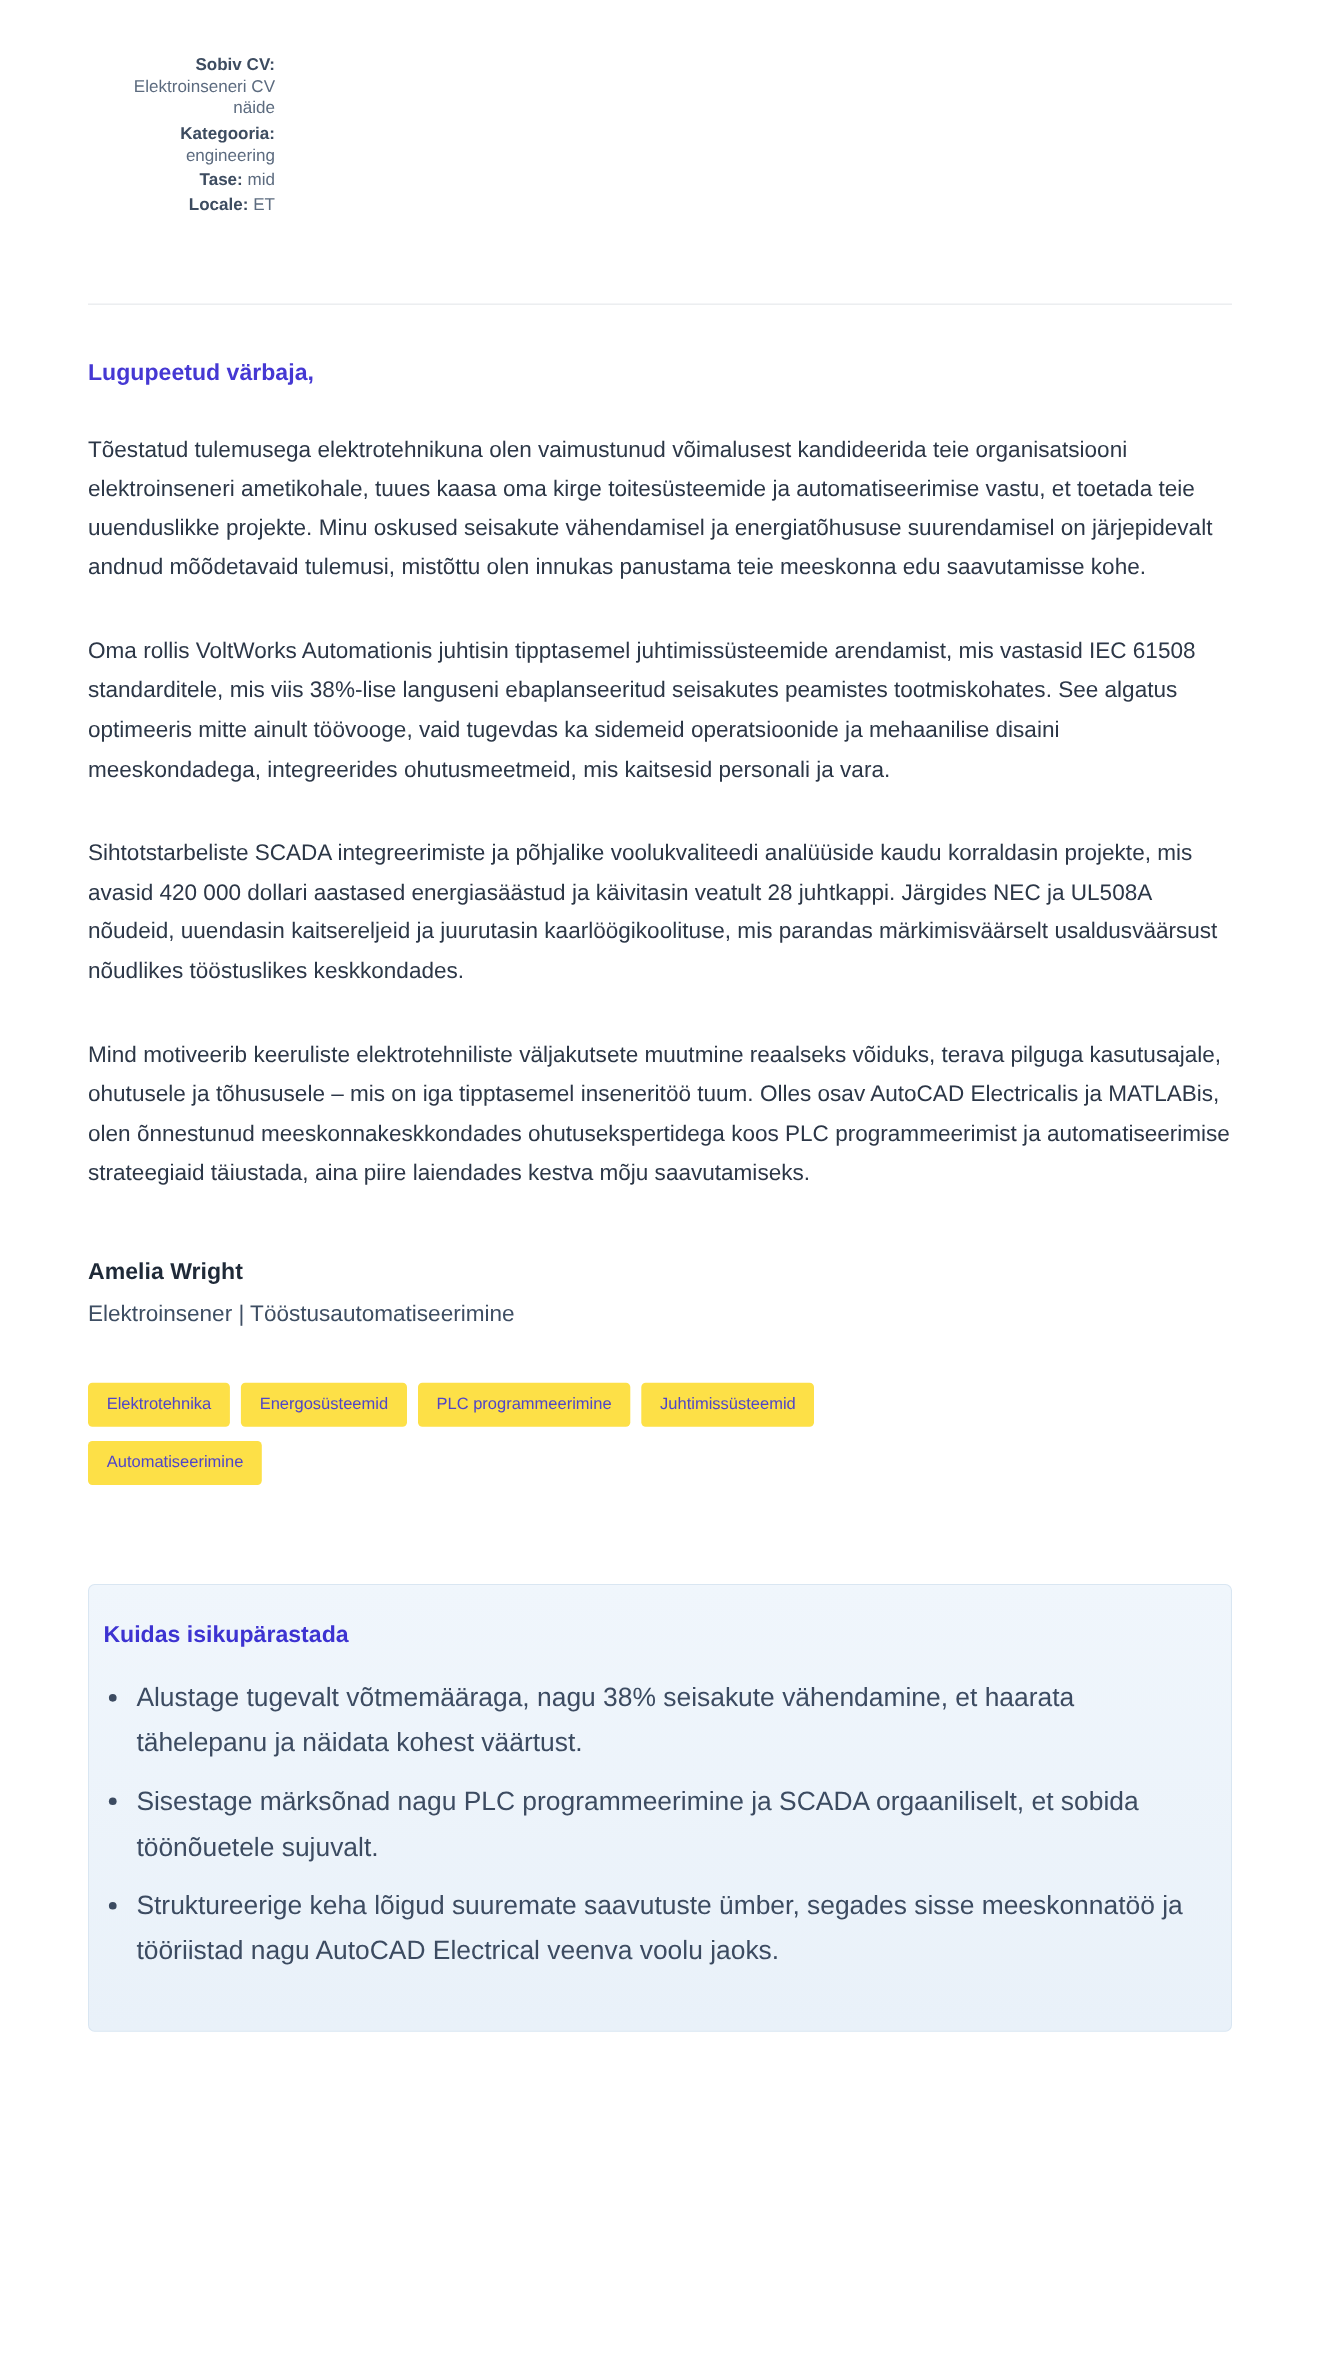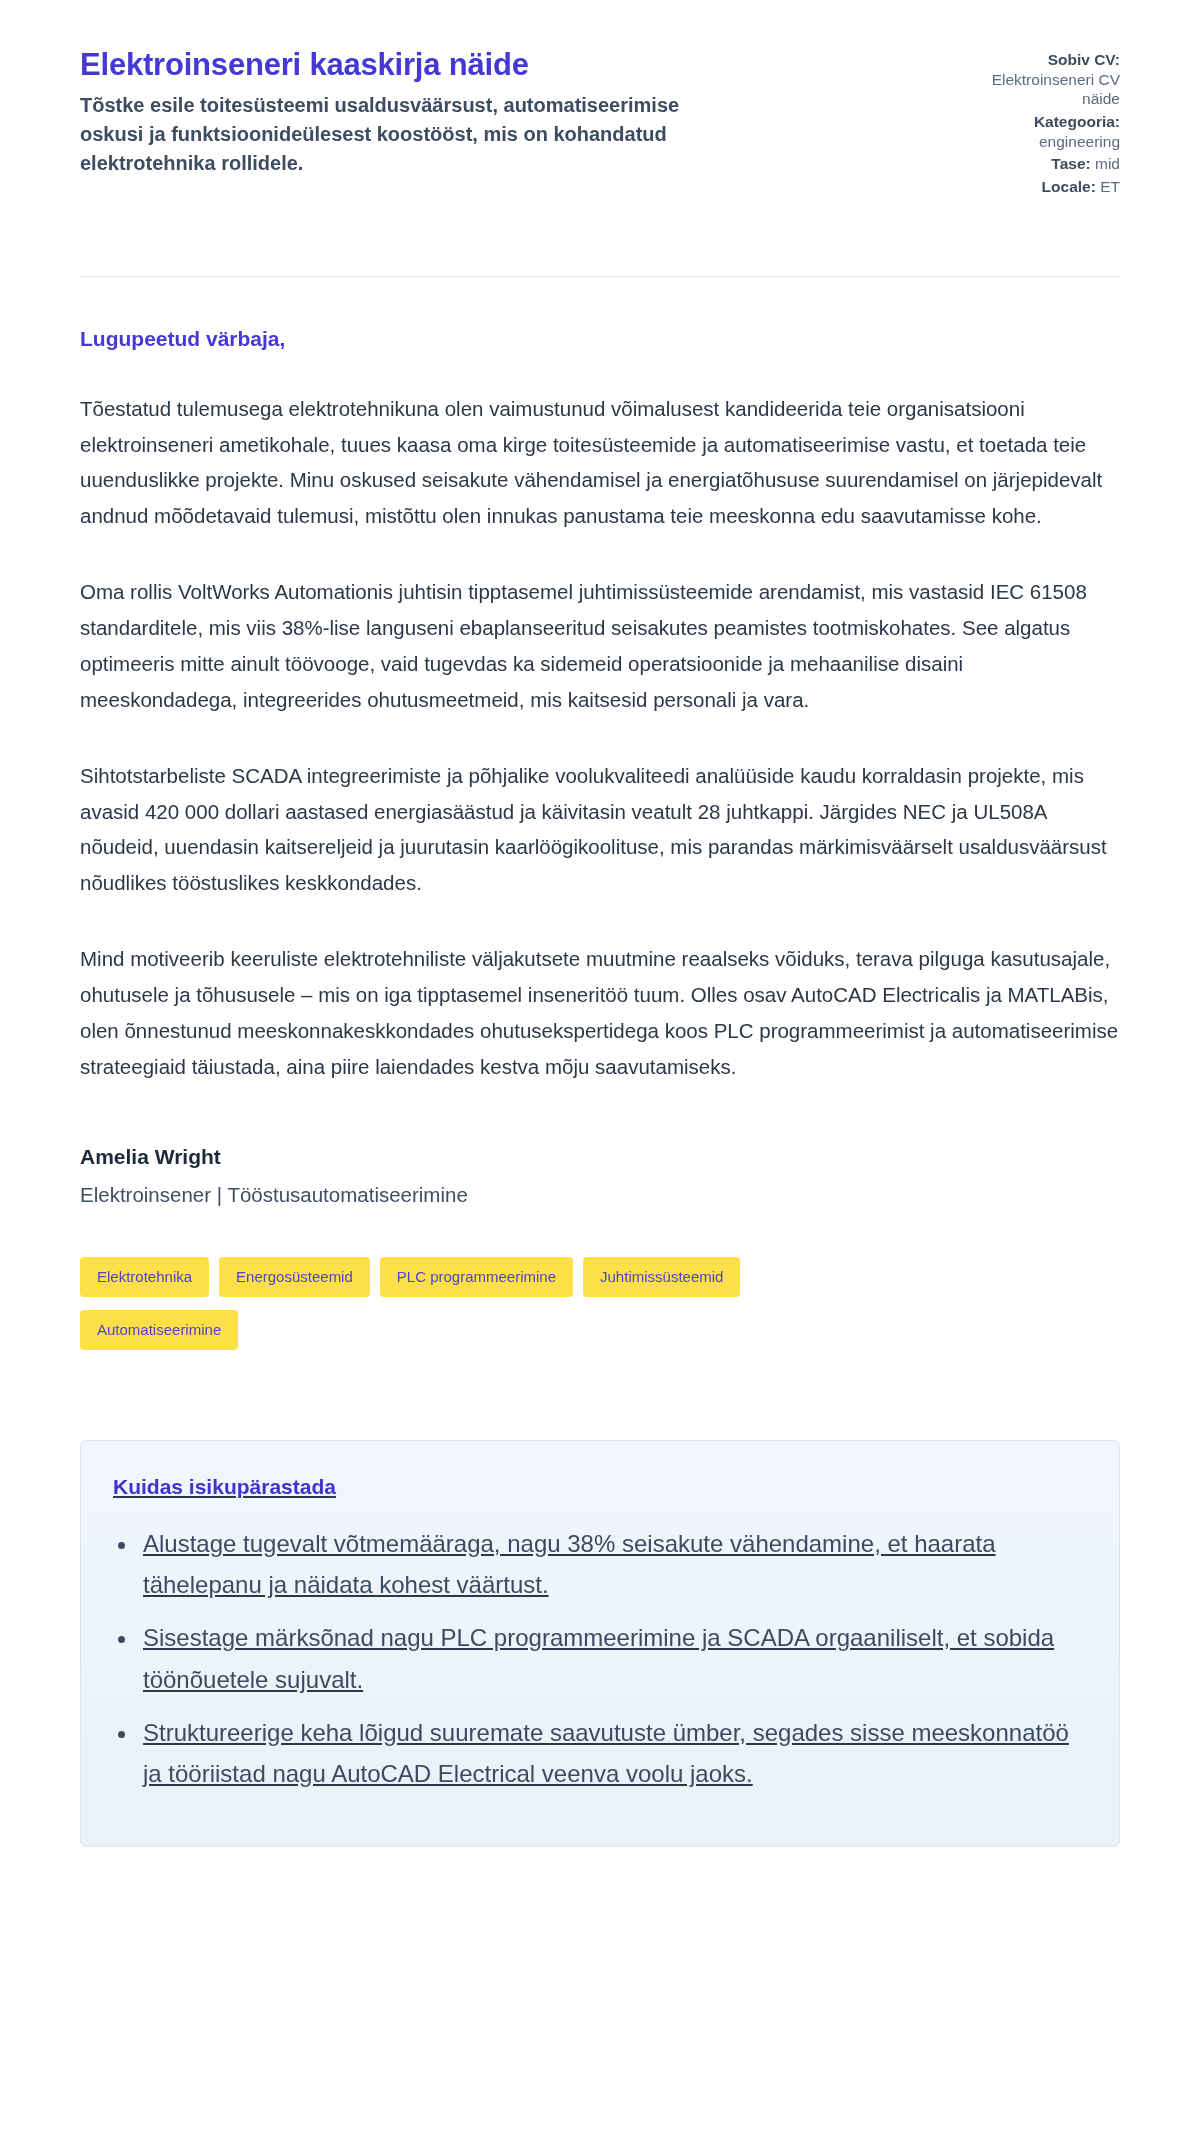--- a/index.html
+++ b/index.html
@@ -65,45 +65,40 @@
     border-radius: 4px;
     cursor: pointer;
   }
 
   
   .tips {
     margin-top: 90px;
     background: linear-gradient(180deg, #f0f6fc 0%, #e9f1f9 100%);
     border: 1px solid #d9e6f2;
     border-radius: 6px;
-    padding: 34px 28px 36px 32px;
-    text-decoration: underline;
+    padding: 34px 28px 36px 13px;
   }
   .tips-title { font-size: 21px; font-weight: 700; color: #3d33d1; }
   .tips ul { margin: 24px 0 0; padding-left: 26px; }
   .tips li {
     font-size: 24px;
     line-height: 1.72;
     color: #3c4b61;
     margin-bottom: 12px;
     padding-left: 4px;
   }
   .tips li::marker { color: #3c4b61; }
   .tips li:last-child { margin-bottom: 16px; }
 </style>
 </head>
 <body>
 
 <div class="page">
 
   <div class="header">
-    <div class="header-left">
-      <h1 class="page-title">Elektroinseneri kaaskirja näide</h1>
-      <h2 class="page-subtitle">Tõstke esile toitesüsteemi usaldusväärsust, automatiseerimise oskusi ja funktsioonideülesest koostööst, mis on kohandatud elektrotehnika rollidele.</h2>
-    </div>
     <div class="meta">
       <div class="meta-item">
         <span class="meta-label">Sobiv CV:</span>
         <span class="meta-value">Elektroinseneri CV näide</span>
       </div>
       <div class="meta-item">
         <span class="meta-label">Kategooria:</span>
         <span class="meta-value">engineering</span>
       </div>
       <div class="meta-item">

